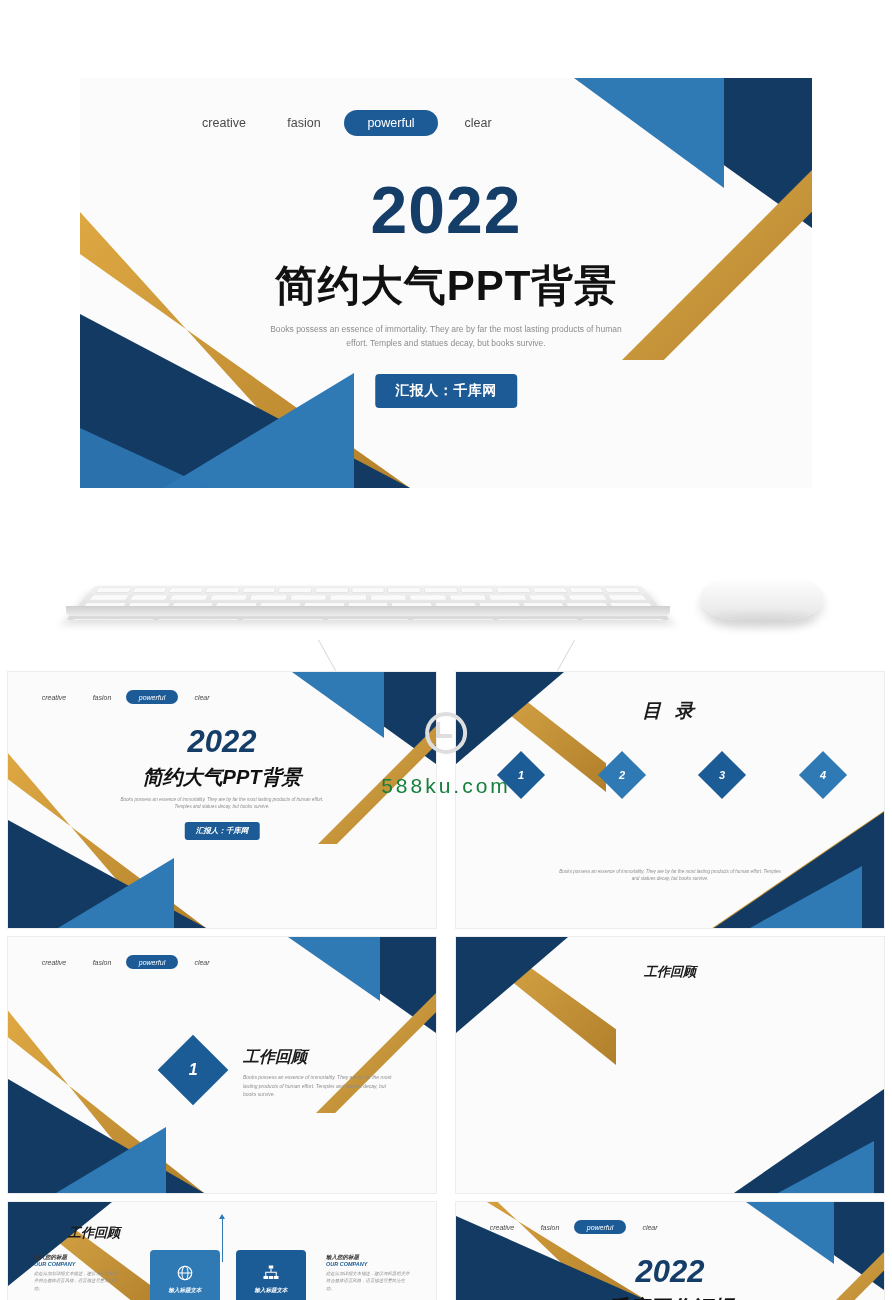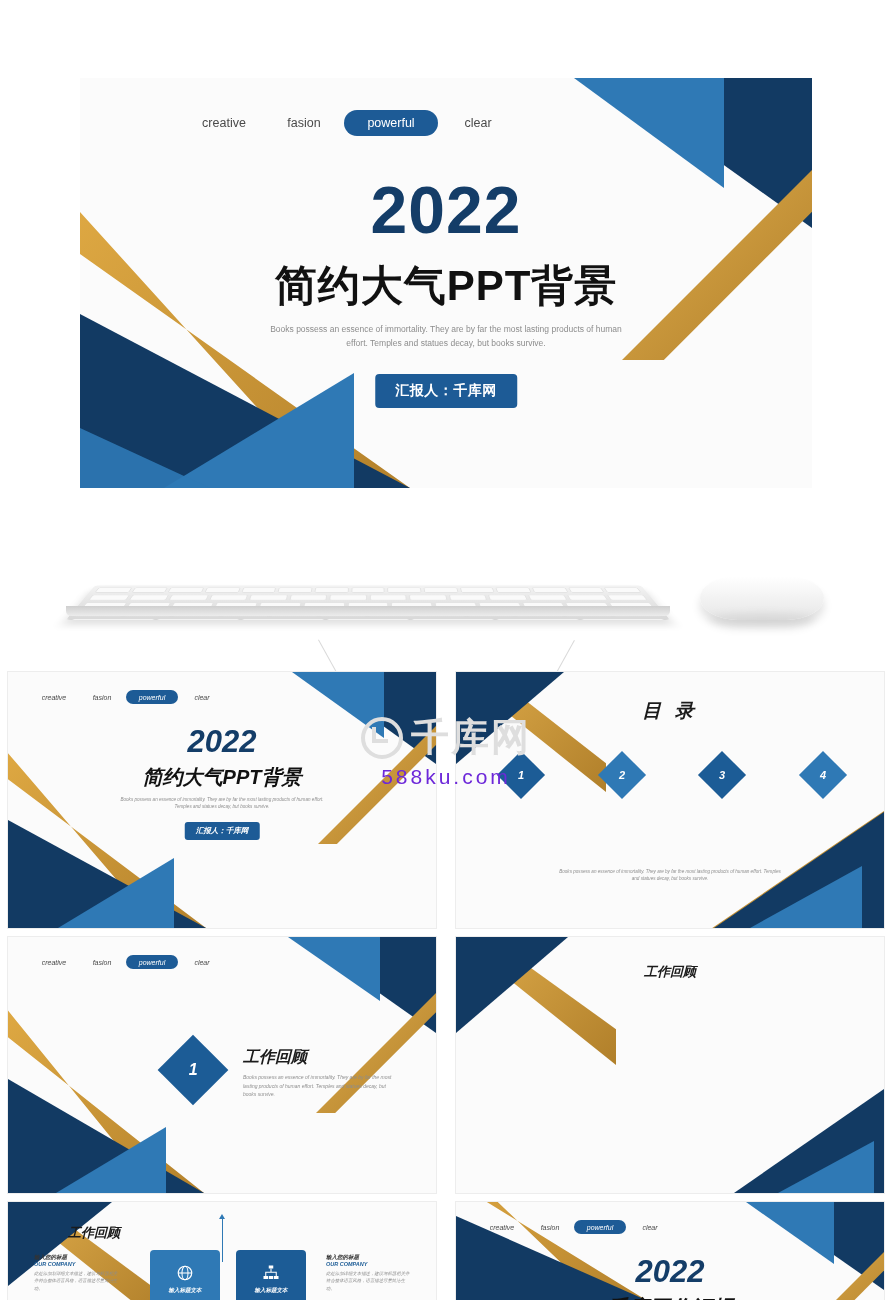--- a/index.html
+++ b/index.html
@@ -209,21 +209,21 @@
     color:#dedede;font-size:38px;font-weight:bold;letter-spacing:2px;
   }
   .wm .mark{
     width:34px;height:34px;border:4px solid #dedede;border-radius:50%;
     display:inline-block;position:relative;
   }
   .wm .mark:after{
     content:"";position:absolute;left:7px;top:6px;width:12px;height:12px;
     border-left:4px solid #dedede;border-bottom:4px solid #dedede;
   }
-  .wm .sub{color:#6d28d9;font-size:21px;letter-spacing:3px;margin-top:2px;}
+  .wm .sub{color:#15803d;font-size:21px;letter-spacing:3px;margin-top:20px;}
 </style>
 </head>
 <body>
 
 <div class="stage">
 
   <div class="hero">
     <div class="hero-inner">
       <div class="h-tr-navy"></div>
       <div class="h-tr-blue"></div>
@@ -456,18 +456,17 @@
       </div>
       <div class="t6-year">2022</div>
       <div class="t6-title">千库工作汇报</div>
     </div>
 
   </div>
 
   <div class="wm">
     <div class="logo">
       <span class="mark"></span>
-      <span>千库网</span>
     </div>
     <div class="sub">588ku.com</div>
   </div>
 
 </div>
 
 </body></html>

